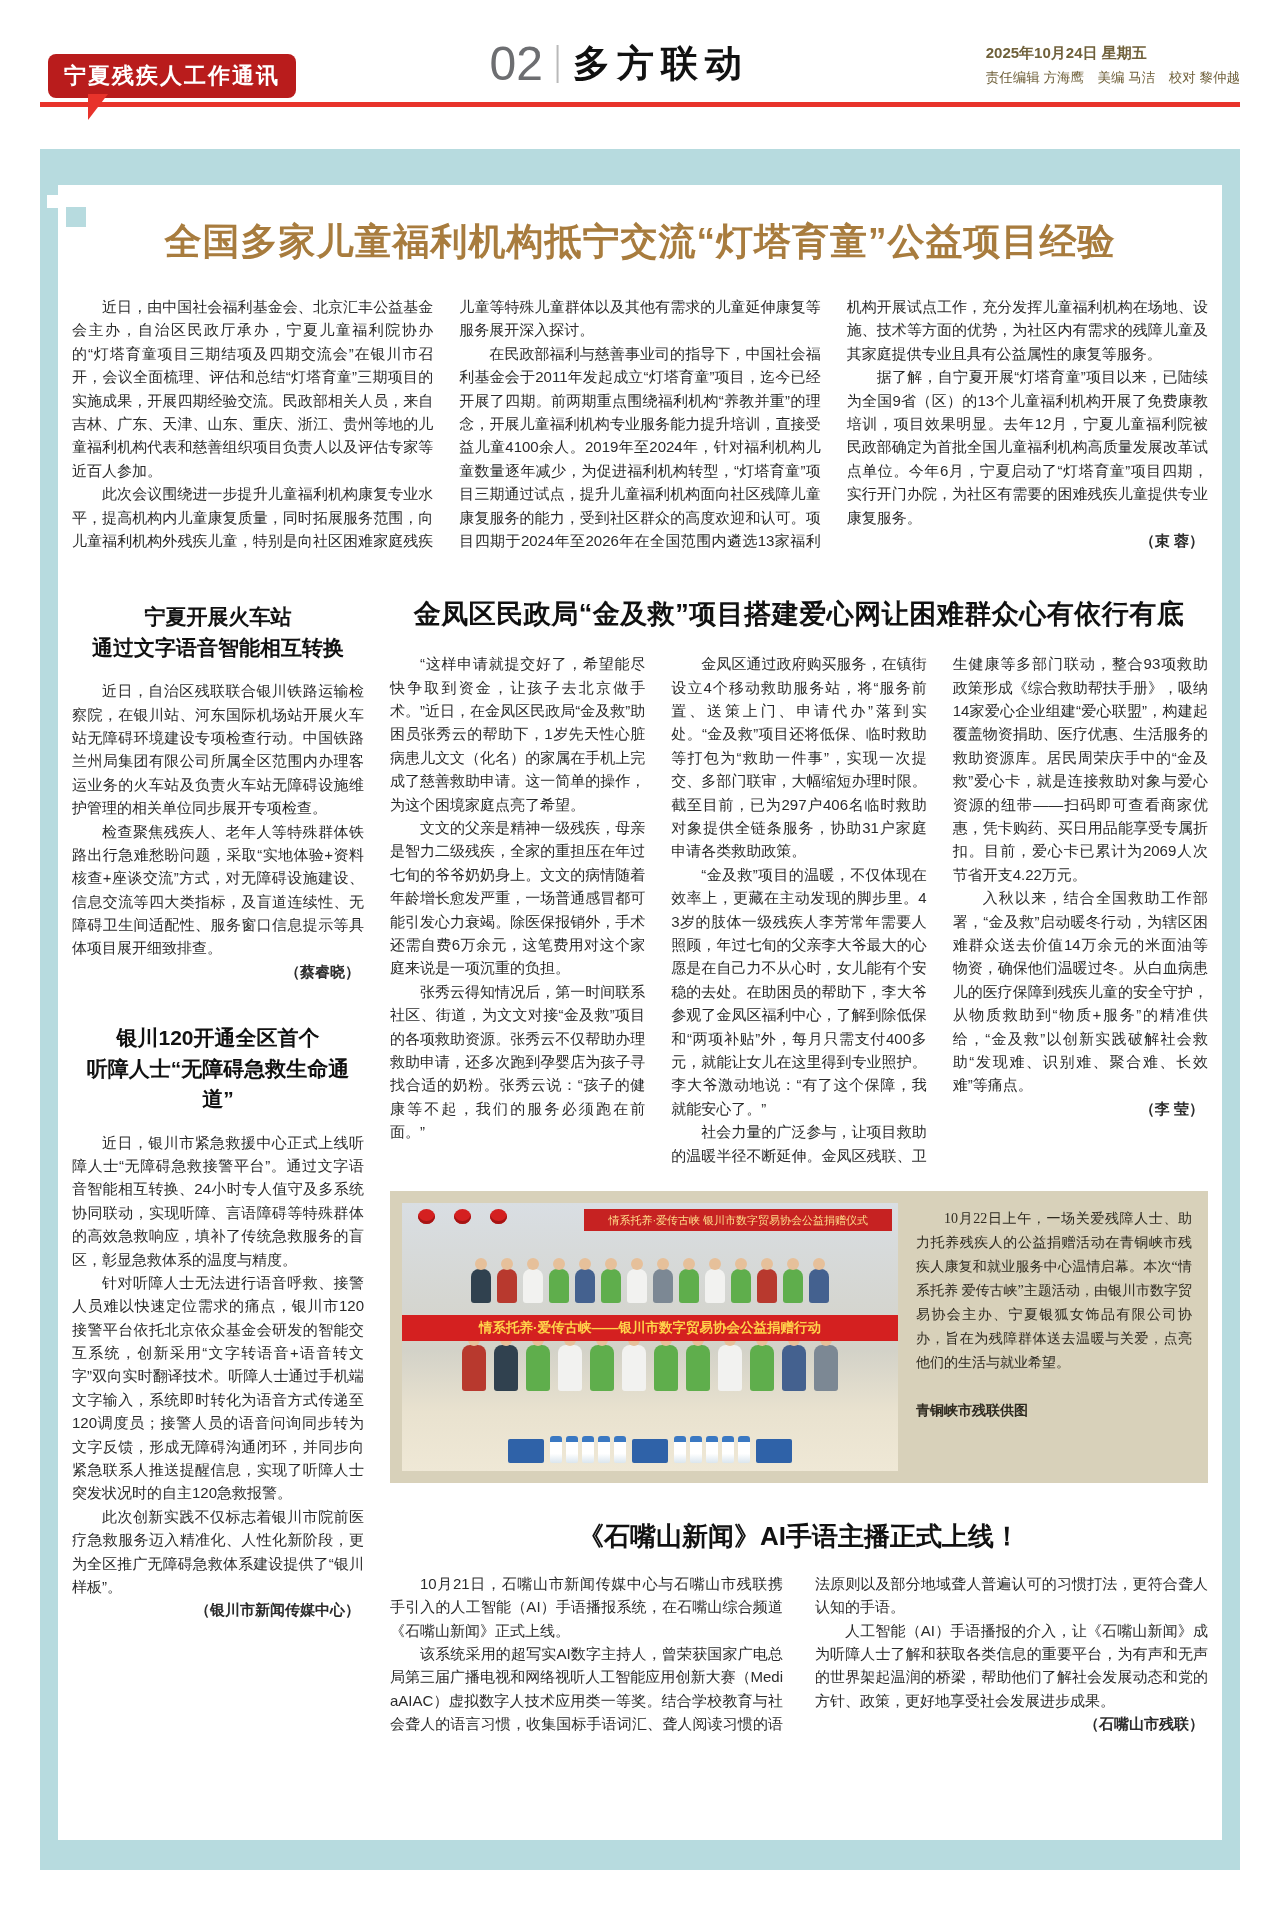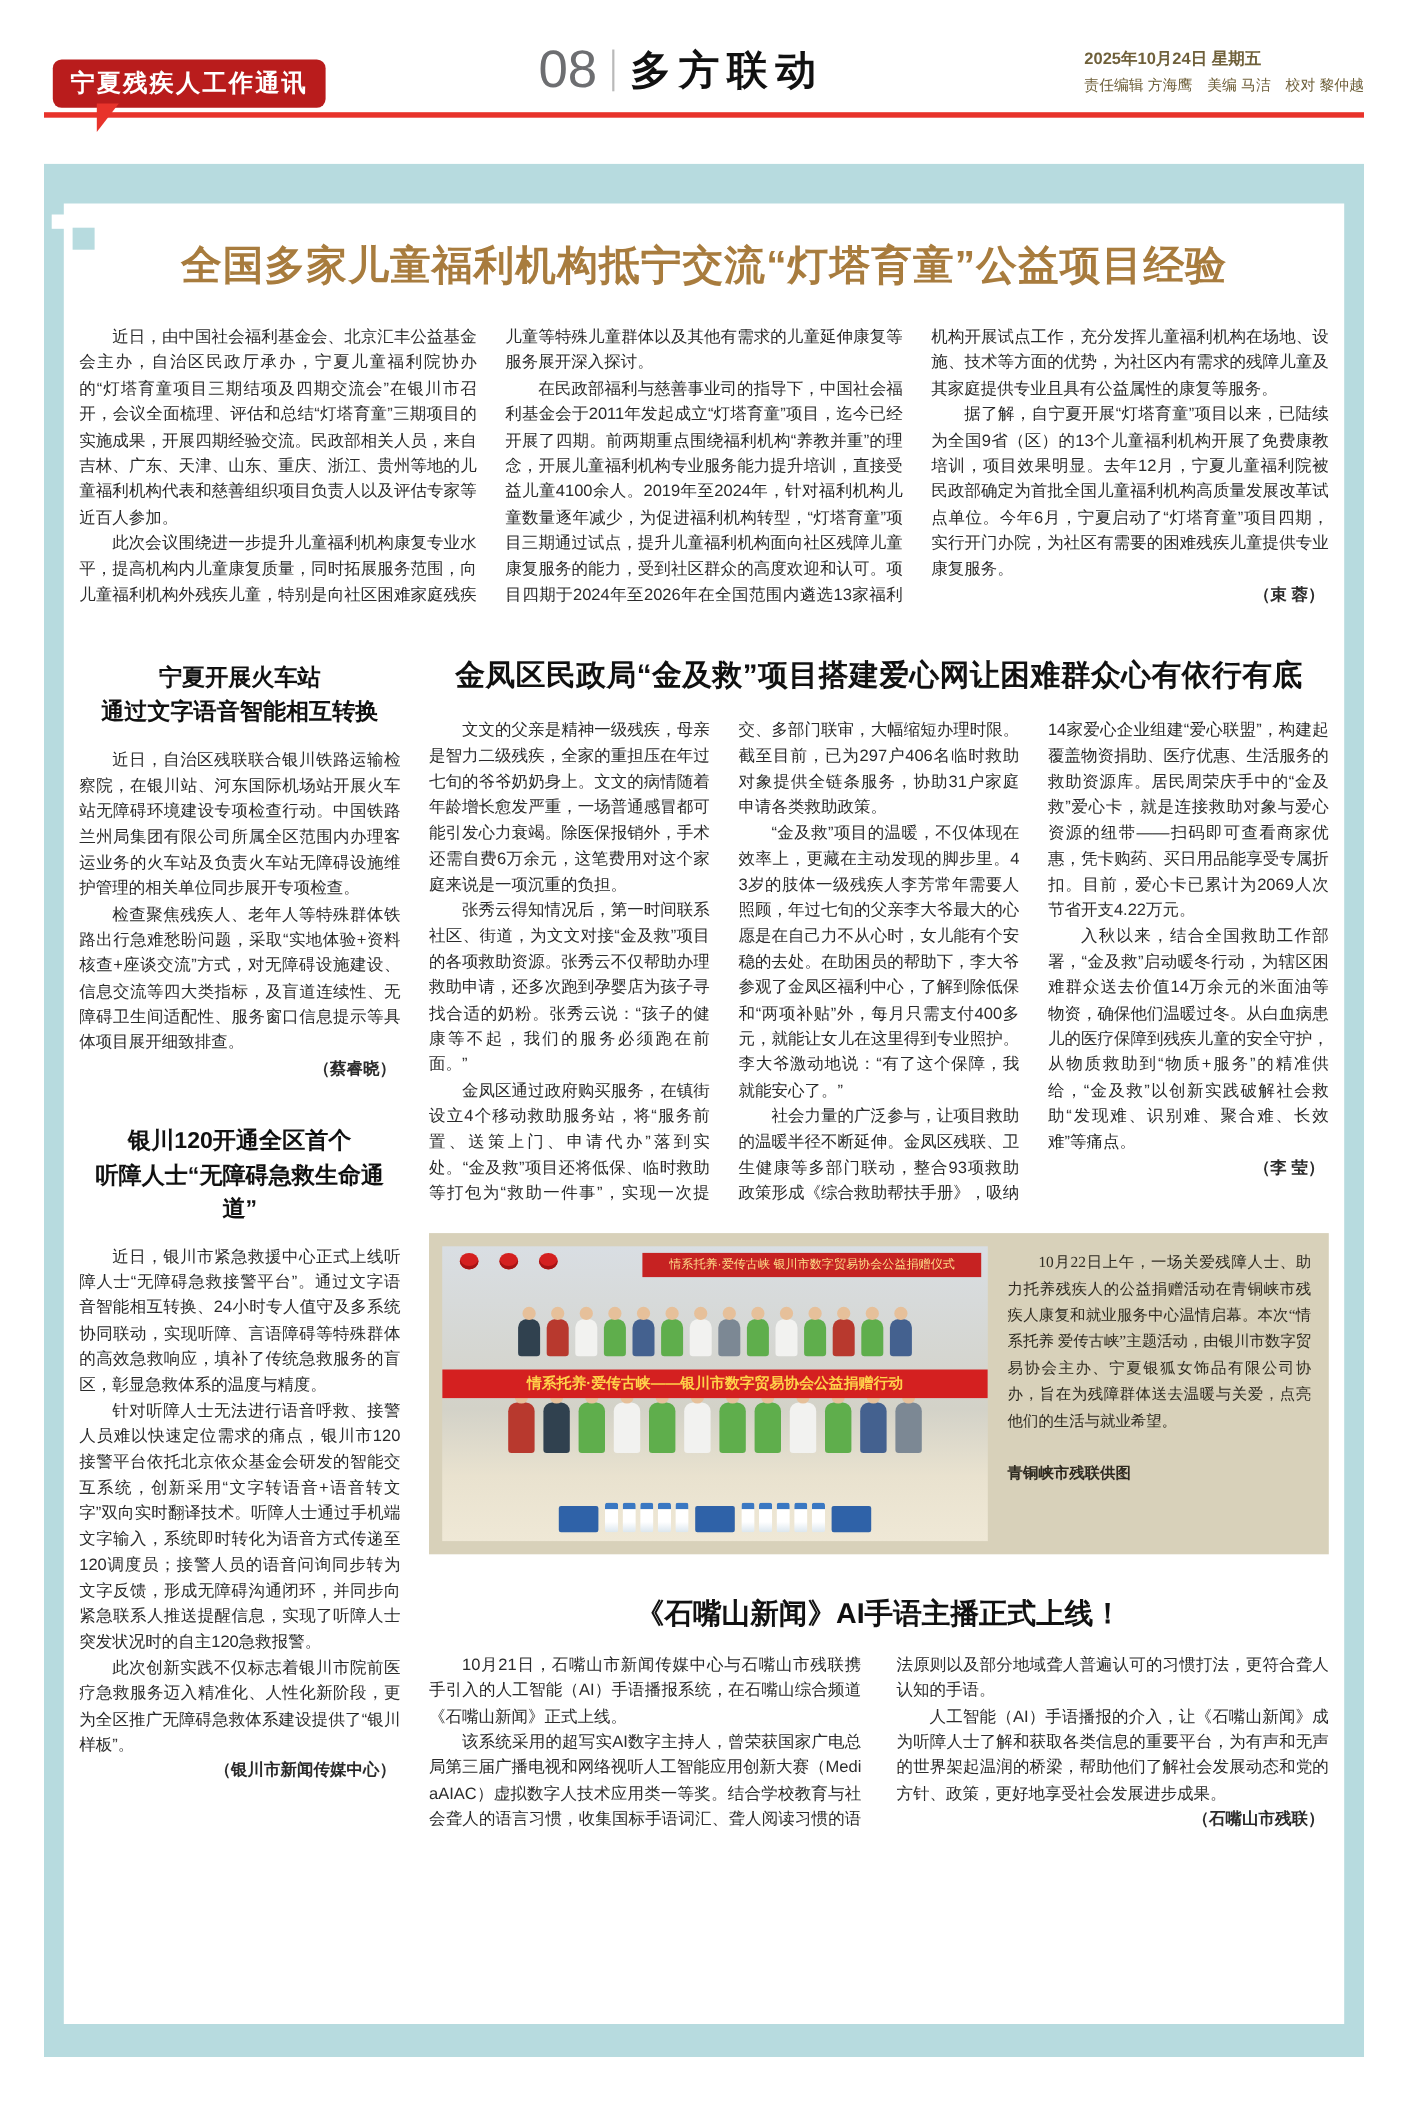--- a/index.html
+++ b/index.html
@@ -89,21 +89,21 @@
 </style>
 </head>
 <body>
 
 <div class="page">
 
   <div class="hdr">
     <div class="masthead">宁夏残疾人工作通讯</div>
     <div class="masthead-tail"></div>
     <div class="hdr-center">
-      <span class="pageno">08</span>
+      <span class="pageno">02</span>
       <span class="hdr-div"></span>
       <span class="section">多方联动</span>
     </div>
     <div class="hdr-right">
       <div class="hdr-date">2025年10月24日 星期五</div>
       <div class="hdr-credits">责任编辑 方海鹰　美编 马洁　校对 黎仲越</div>
     </div>
   </div>
   <div class="red-rule"></div>
 
@@ -146,20 +146,21 @@
             <p>此次创新实践不仅标志着银川市院前医疗急救服务迈入精准化、人性化新阶段，更为全区推广无障碍急救体系建设提供了“银川样板”。</p>
             <p class="byline">（银川市新闻传媒中心）</p>
           </section>
         </aside>
 
         <div class="rightcol">
 
           <section class="art">
             <h2 class="mid-title">金凤区民政局“金及救”项目搭建爱心网让困难群众心有依行有底</h2>
             <div class="cols3b">
+              <p>“这样申请就提交好了，希望能尽快争取到资金，让孩子去北京做手术。”近日，在金凤区民政局“金及救”助困员张秀云的帮助下，1岁先天性心脏病患儿文文（化名）的家属在手机上完成了慈善救助申请。这一简单的操作，为这个困境家庭点亮了希望。</p>
               <p>文文的父亲是精神一级残疾，母亲是智力二级残疾，全家的重担压在年过七旬的爷爷奶奶身上。文文的病情随着年龄增长愈发严重，一场普通感冒都可能引发心力衰竭。除医保报销外，手术还需自费6万余元，这笔费用对这个家庭来说是一项沉重的负担。</p>
               <p>张秀云得知情况后，第一时间联系社区、街道，为文文对接“金及救”项目的各项救助资源。张秀云不仅帮助办理救助申请，还多次跑到孕婴店为孩子寻找合适的奶粉。张秀云说：“孩子的健康等不起，我们的服务必须跑在前面。”</p>
               <p>金凤区通过政府购买服务，在镇街设立4个移动救助服务站，将“服务前置、送策上门、申请代办”落到实处。“金及救”项目还将低保、临时救助等打包为“救助一件事”，实现一次提交、多部门联审，大幅缩短办理时限。截至目前，已为297户406名临时救助对象提供全链条服务，协助31户家庭申请各类救助政策。</p>
               <p>“金及救”项目的温暖，不仅体现在效率上，更藏在主动发现的脚步里。43岁的肢体一级残疾人李芳常年需要人照顾，年过七旬的父亲李大爷最大的心愿是在自己力不从心时，女儿能有个安稳的去处。在助困员的帮助下，李大爷参观了金凤区福利中心，了解到除低保和“两项补贴”外，每月只需支付400多元，就能让女儿在这里得到专业照护。李大爷激动地说：“有了这个保障，我就能安心了。”</p>
               <p>社会力量的广泛参与，让项目救助的温暖半径不断延伸。金凤区残联、卫生健康等多部门联动，整合93项救助政策形成《综合救助帮扶手册》，吸纳14家爱心企业组建“爱心联盟”，构建起覆盖物资捐助、医疗优惠、生活服务的救助资源库。居民周荣庆手中的“金及救”爱心卡，就是连接救助对象与爱心资源的纽带——扫码即可查看商家优惠，凭卡购药、买日用品能享受专属折扣。目前，爱心卡已累计为2069人次节省开支4.22万元。</p>
               <p>入秋以来，结合全国救助工作部署，“金及救”启动暖冬行动，为辖区困难群众送去价值14万余元的米面油等物资，确保他们温暖过冬。从白血病患儿的医疗保障到残疾儿童的安全守护，从物质救助到“物质+服务”的精准供给，“金及救”以创新实践破解社会救助“发现难、识别难、聚合难、长效难”等痛点。</p>
               <p class="byline">（李 莹）</p>
             </div>
           </section>
 

